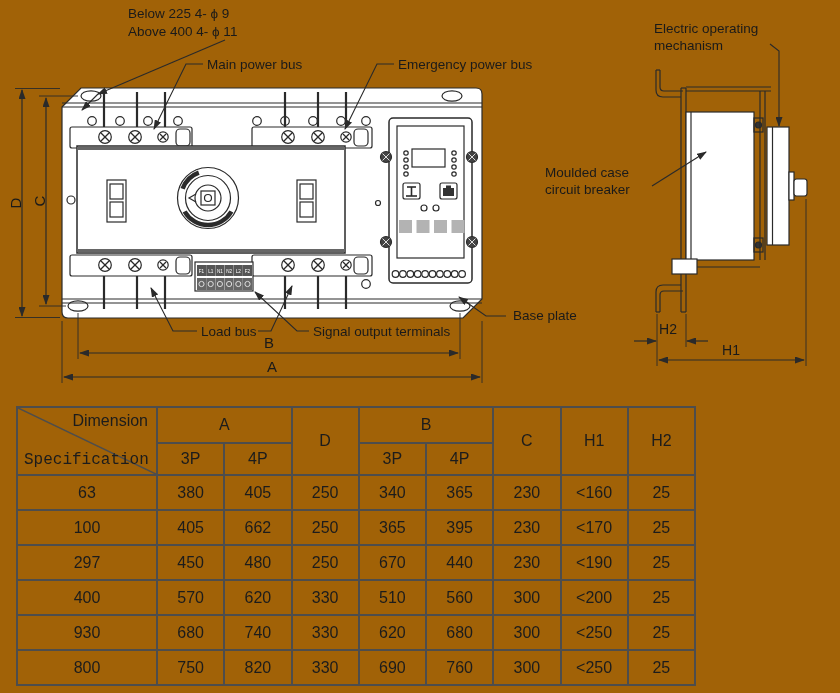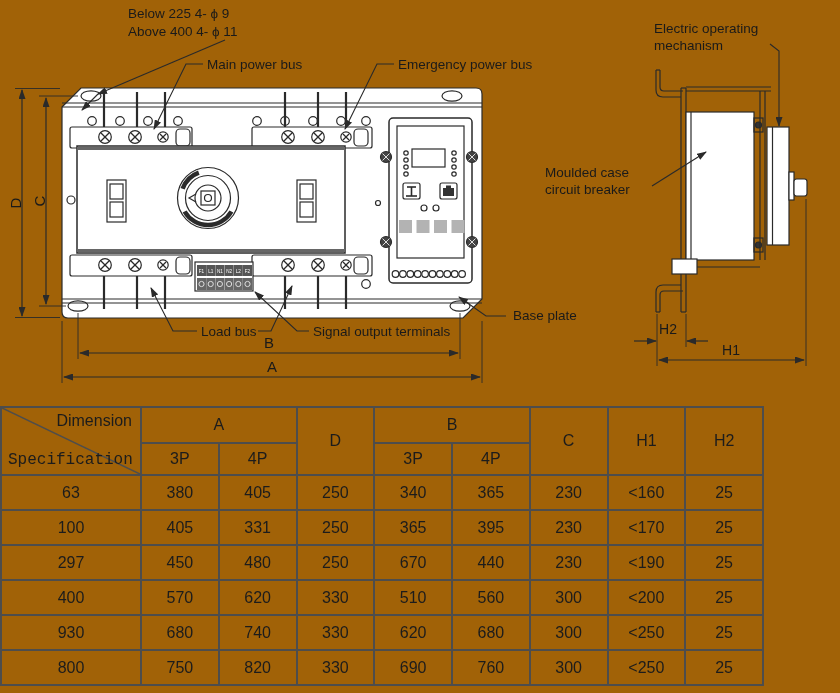--- a/index.html
+++ b/index.html
@@ -5,21 +5,21 @@
   html,body{margin:0;padding:0;background:#fff;}
   #page{position:relative;width:840px;height:693px;background:#a16207;overflow:hidden;
         font-family:"Liberation Sans",sans-serif;}
   svg{display:block}
   svg text{font-family:"Liberation Sans",sans-serif;fill:#1a1a1a;stroke:none;}
   .note{font-size:13.5px}
   .lbl{font-size:13.5px}
   .dimtxt{font-size:15px}
   .dimtxt2{font-size:14px}
   .sig{font-size:4.6px;fill:#fff}
-  .tbl{position:absolute;left:0;top:406px;width:764px;border-collapse:collapse;
+  .tbl{position:absolute;left:16px;top:406px;width:680px;border-collapse:collapse;
        table-layout:fixed;font-size:16px;color:#1c1c1c;text-align:center;}
   .tbl th,.tbl td{border:2px solid #4d4d4d;font-weight:normal;padding:0;}
   .r1{height:36px}.r2{height:32px}.rb{height:35px}
   .corner{position:relative;}
   .corner .diag{position:absolute;left:0;top:0;width:100%;height:100%;}
   .ctop{position:absolute;top:4px;right:8px;}
   .cbot{position:absolute;bottom:5px;left:6px;font-family:Liberation Mono, monospace;}
 </style>
 </head>
 <body>
@@ -428,21 +428,21 @@
     <td>250</td>
     <td>340</td>
     <td>365</td>
     <td>230</td>
     <td>&lt;160</td>
     <td>25</td>
   </tr>
   <tr class="rb">
     <td>100</td>
     <td>405</td>
-    <td>331</td>
+    <td>662</td>
     <td>250</td>
     <td>365</td>
     <td>395</td>
     <td>230</td>
     <td>&lt;170</td>
     <td>25</td>
   </tr>
   <tr class="rb">
     <td>297</td>
     <td>450</td>

